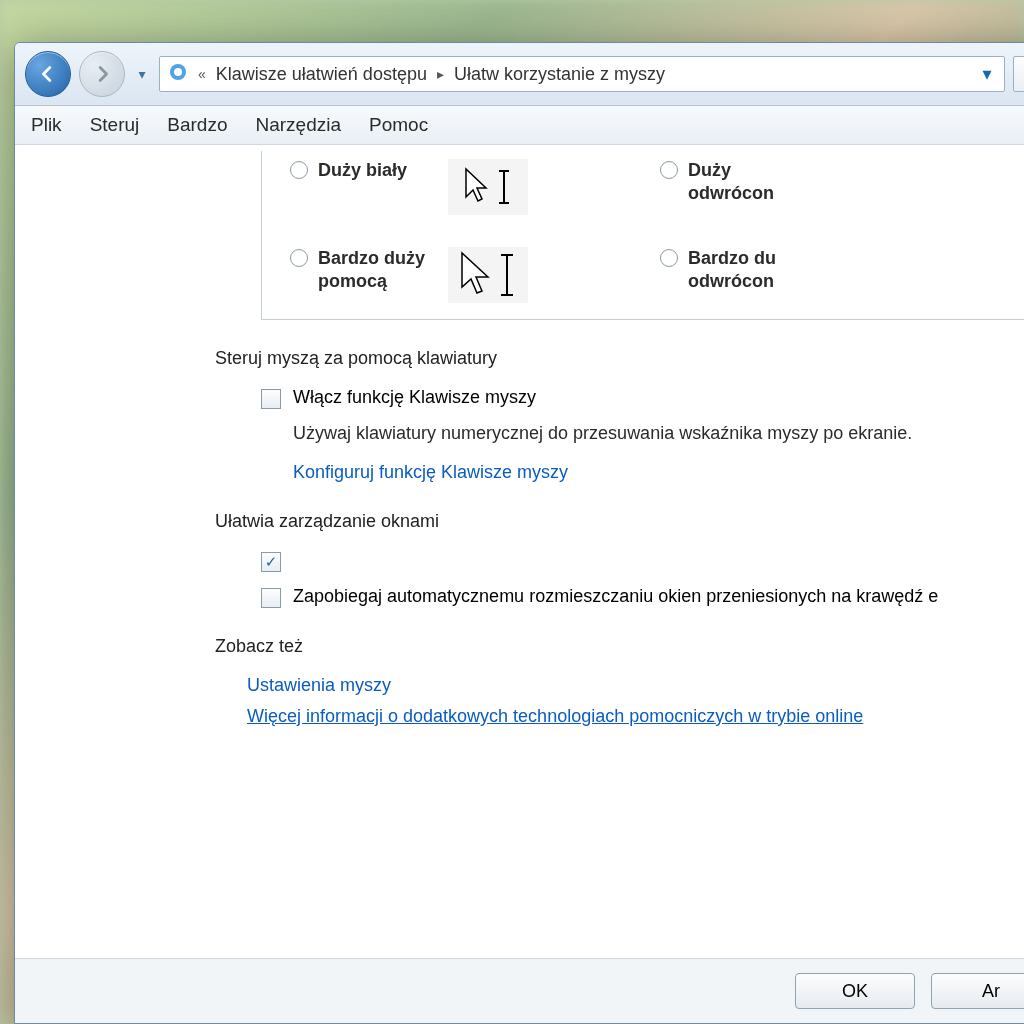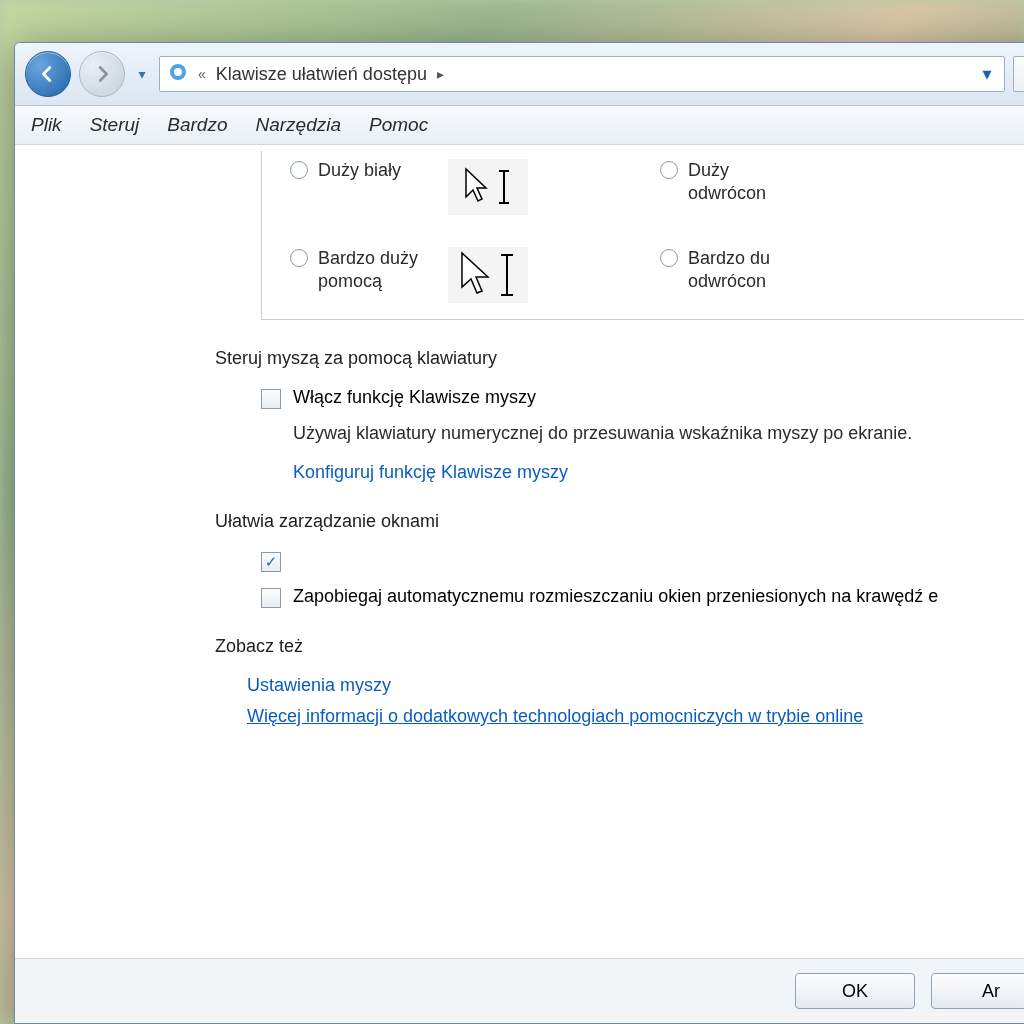--- a/index.html
+++ b/index.html
@@ -90,21 +90,21 @@
   
   .menu-bar {
     display: flex;
     gap: 28px;
     padding: 8px 16px;
     background: linear-gradient(#f7fafd, #e9eff5);
     border-bottom: 1px solid #cdd8e2;
     font-size: 19px;
     color: #2b2b2b;
   }
-  .menu-bar span { cursor: default; font-style: italic; }
+  .menu-bar span { cursor: default; }
   
   .content-wrap {
     flex: 1;
     display: flex;
     overflow: hidden;
     background: #fff;
   }
   .left-pad { width: 200px; flex: none; }
   .content {
     flex: 1;
@@ -136,20 +136,21 @@
     border: 1.5px solid #8a9aa7;
     border-radius: 50%;
     background: #fff;
     margin-top: 2px;
     flex: none;
   }
   .scheme-label {
     color: #2b2b2b;
     line-height: 1.25;
     width: 120px;
+    font-weight: bold;
   }
   .cursor-preview {
     width: 80px; height: 56px;
     background: #f4f4f4;
     display: flex;
     align-items: center;
     justify-content: center;
     gap: 4px;
   }
   .cursor-preview svg { overflow: visible; }
@@ -230,20 +231,21 @@
     <div class="breadcrumb">
       <span>
         <svg width="20" height="20" viewBox="0 0 20 20">
             <circle cx="10" cy="10" r="8" fill="#4da3e8"></circle>
             <circle cx="10" cy="10" r="4" fill="#fff"></circle>
           </svg>
       </span>
       <span class="chev-left">«</span>
       <span>Klawisze ułatwień dostępu</span>
       <span class="sep">▸</span>
+      <span>Ułatw korzystanie z myszy</span>
       <span class="drop-end">▾</span>
     </div>
 
     <div class="refresh-btn">
       
     </div>
   </div>
 
   <div class="menu-bar">
     <span>Plik</span>

